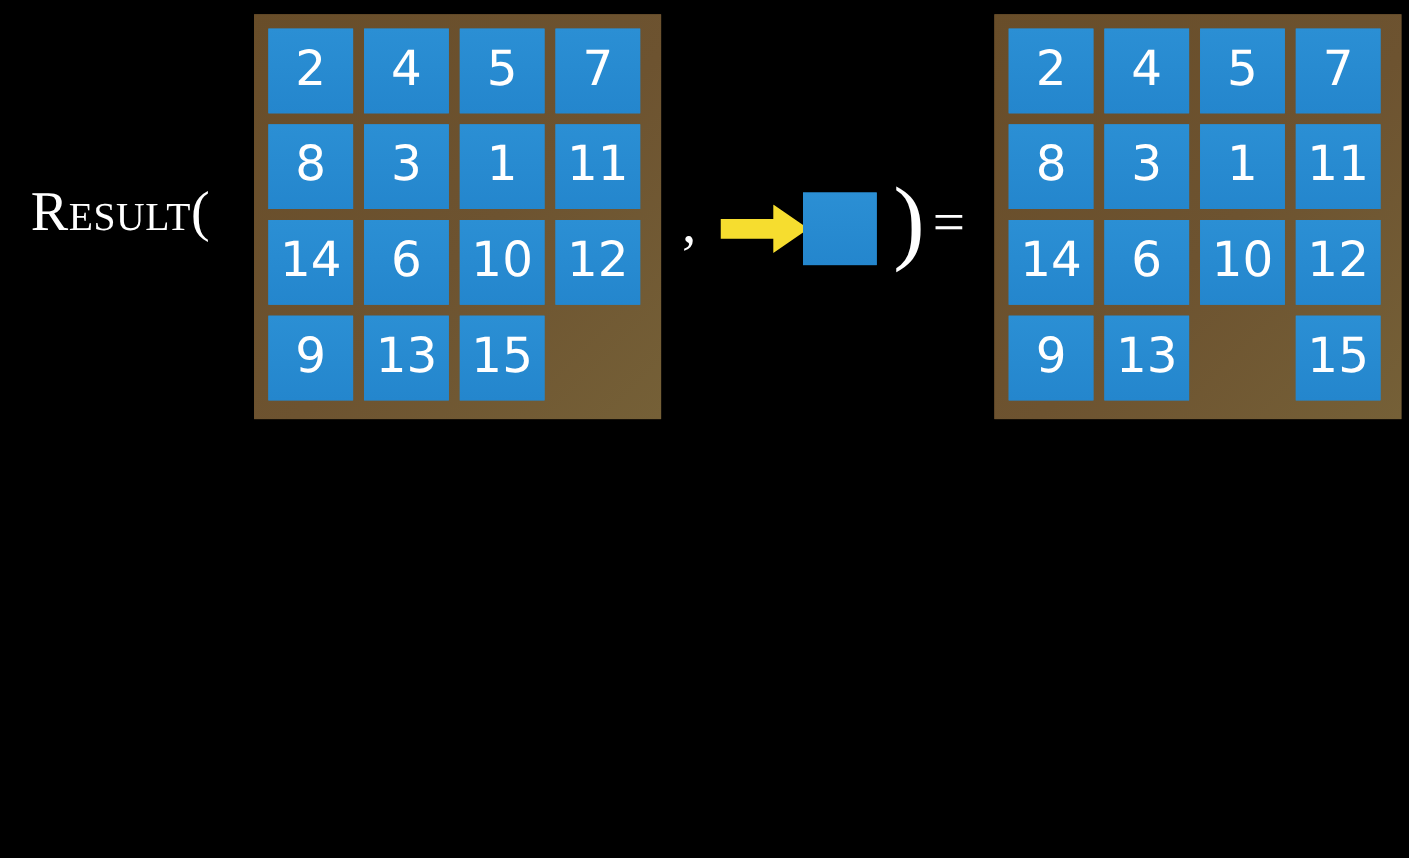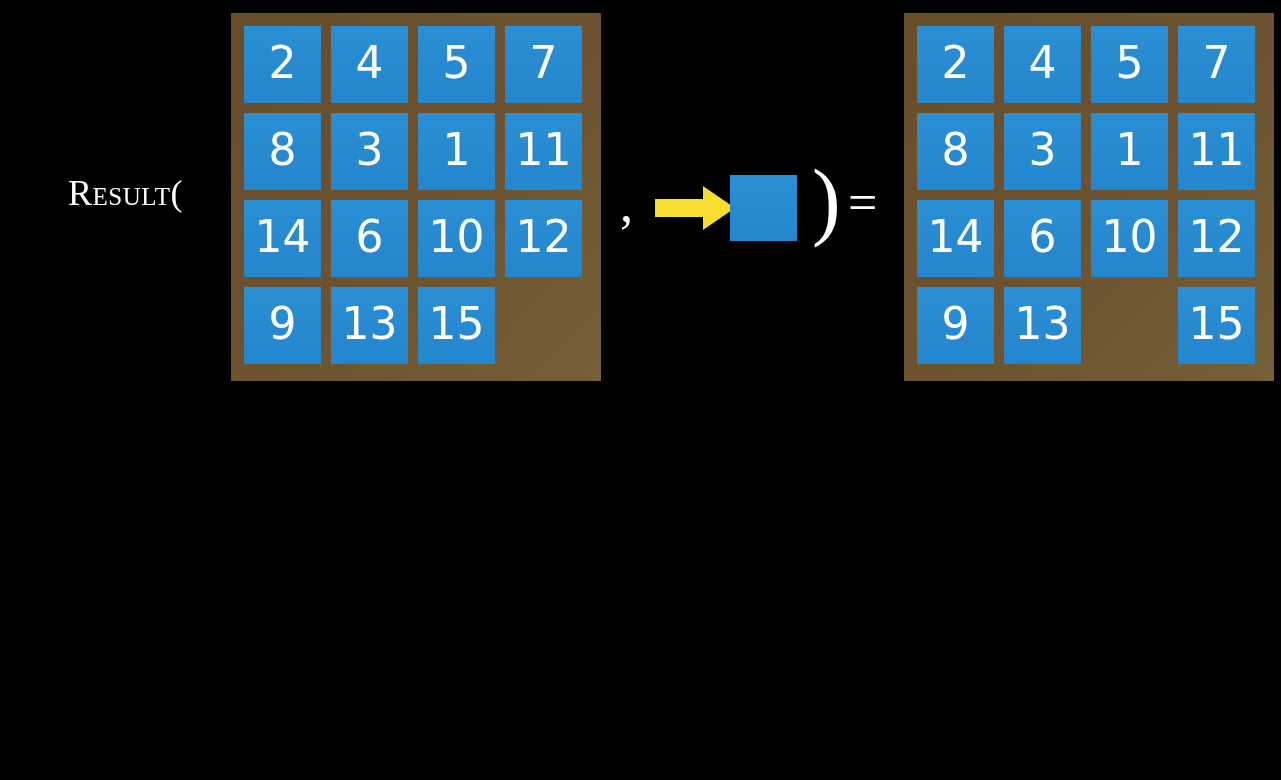--- a/index.html
+++ b/index.html
@@ -18,27 +18,26 @@
     height:390px;
   }
   #row-slide-right{top:0;}
   #row-slide-down{top:390px;}
 
   
   .result-label{
     position:absolute;
     color:#ffffff;
     font-family:"Liberation Serif", serif;
-    font-size:36px;
+    font-size:51px;
     line-height:52px;
     font-variant:small-caps;
     letter-spacing:0.5px;
     white-space:nowrap;
     user-select:none;
-    margin-left:40px;
   }
   #row-slide-right .result-label{left:28px;top:167px;}
 
   
   .grid{
     position:absolute;
     box-sizing:border-box;
     padding:13px;
     background:#6a4f2c;
     background-image:linear-gradient(135deg,#684d29 0%,#6d5330 55%,#756037 100%);

